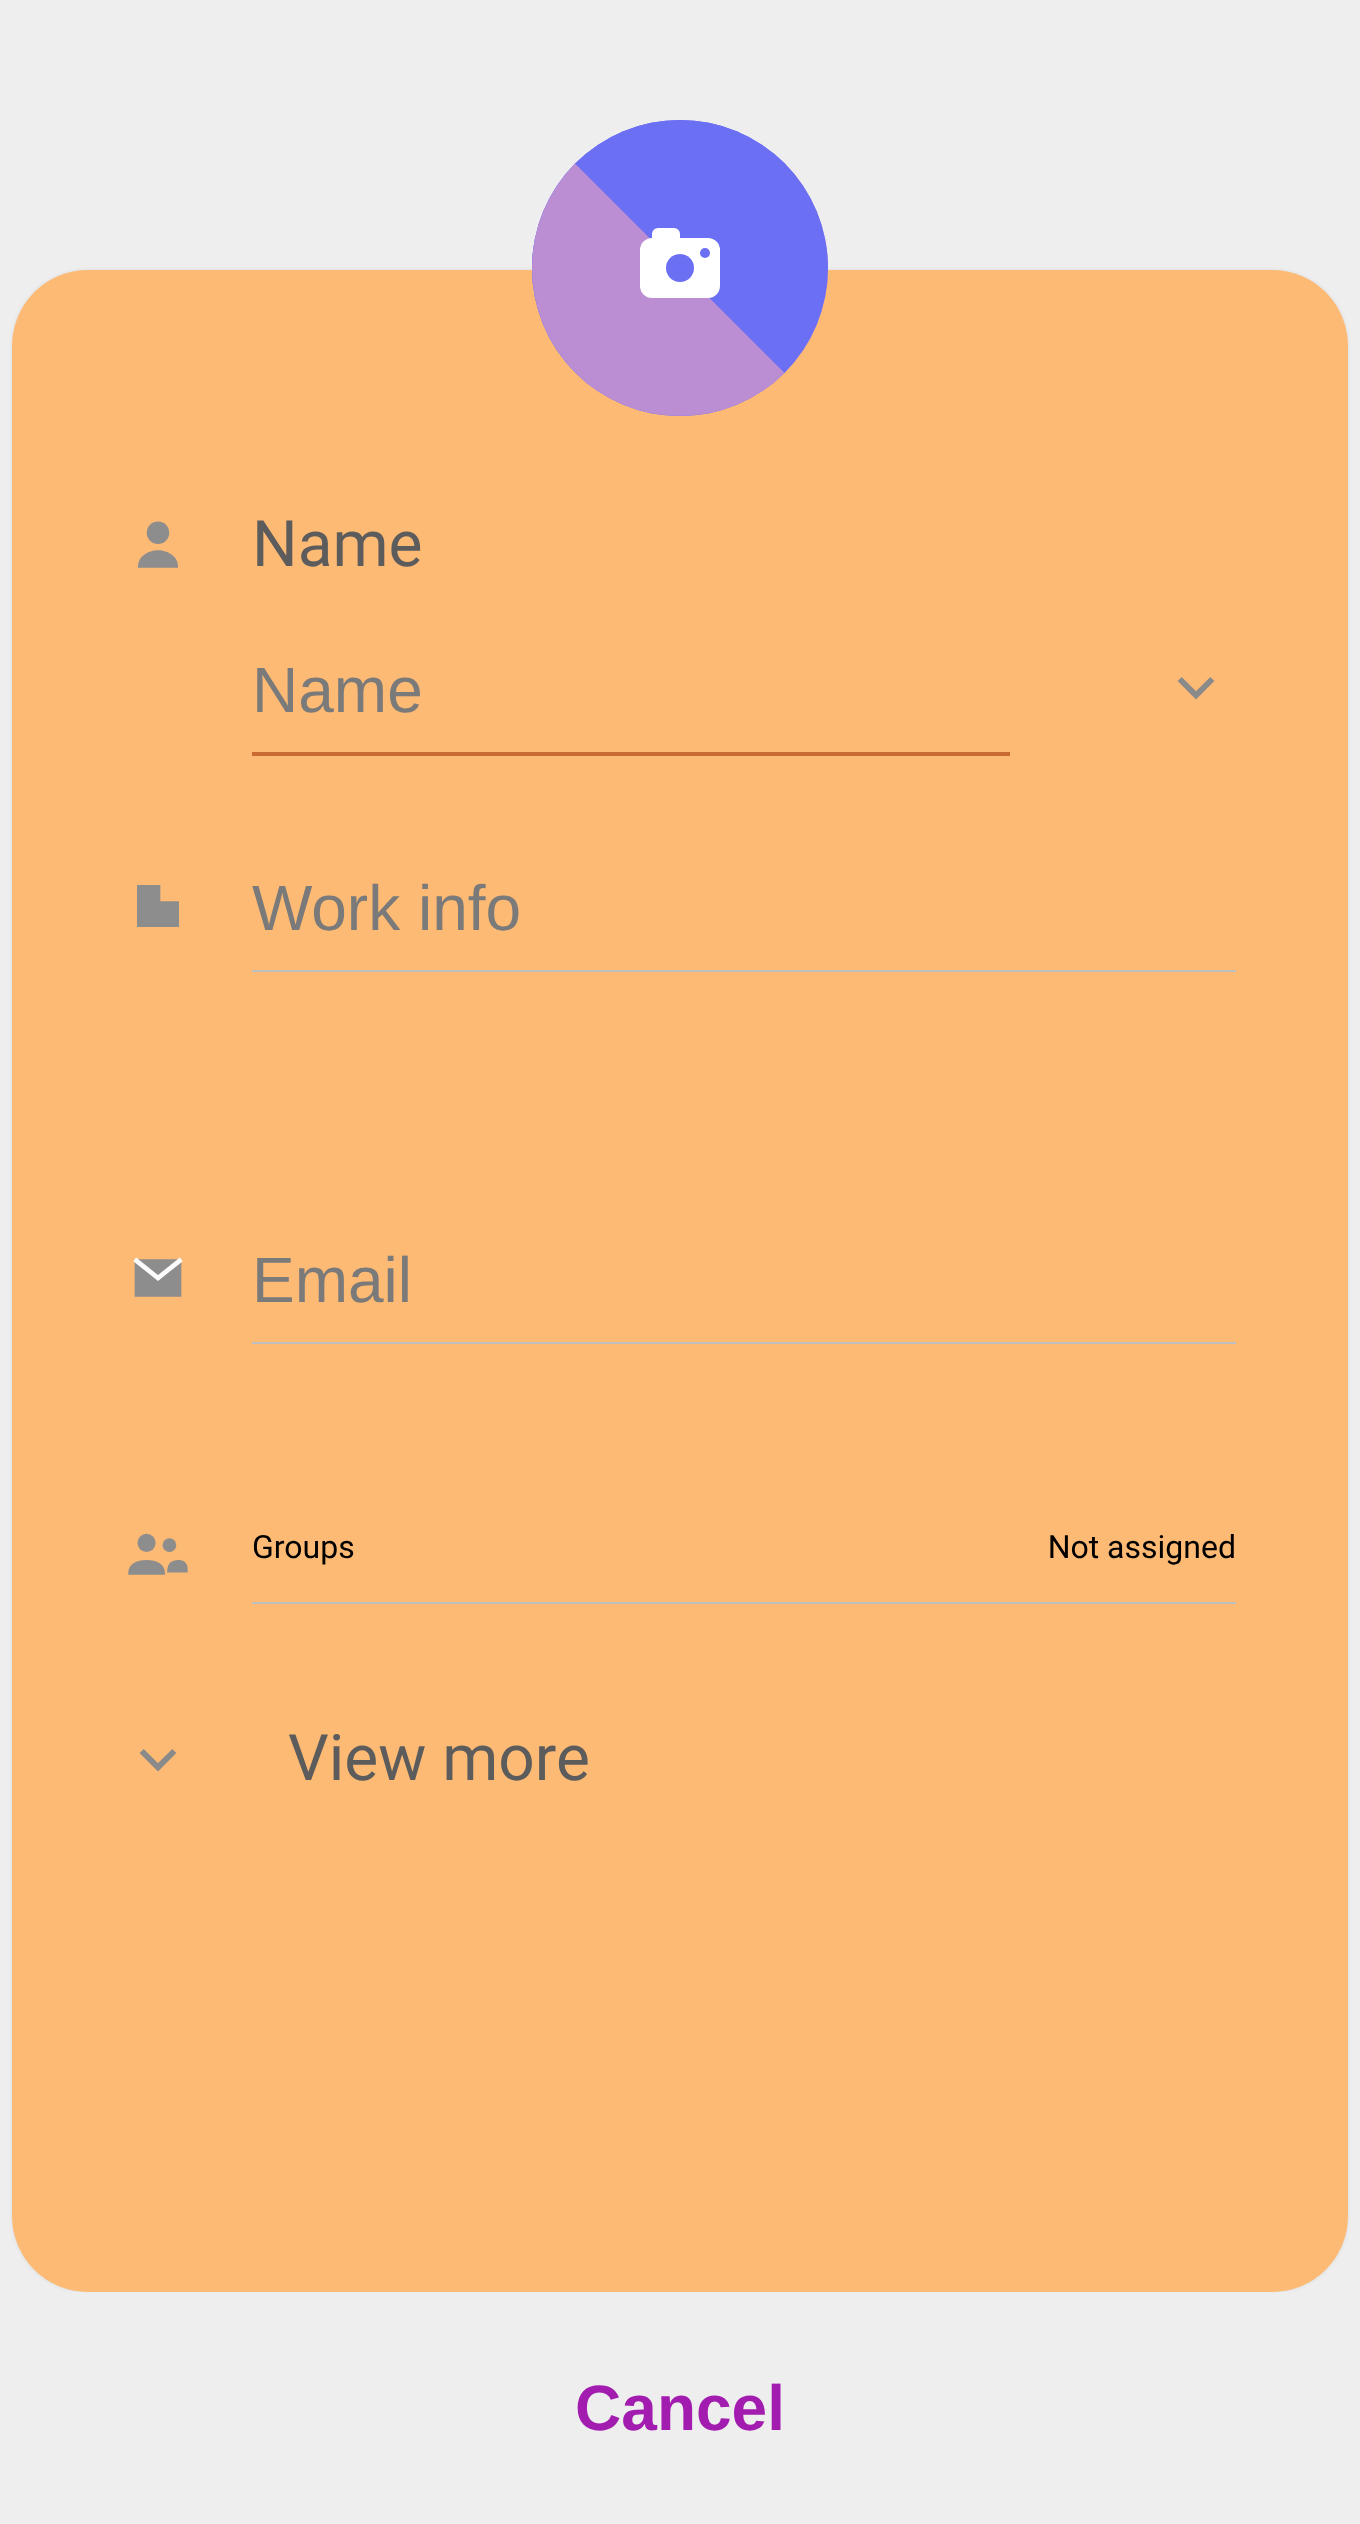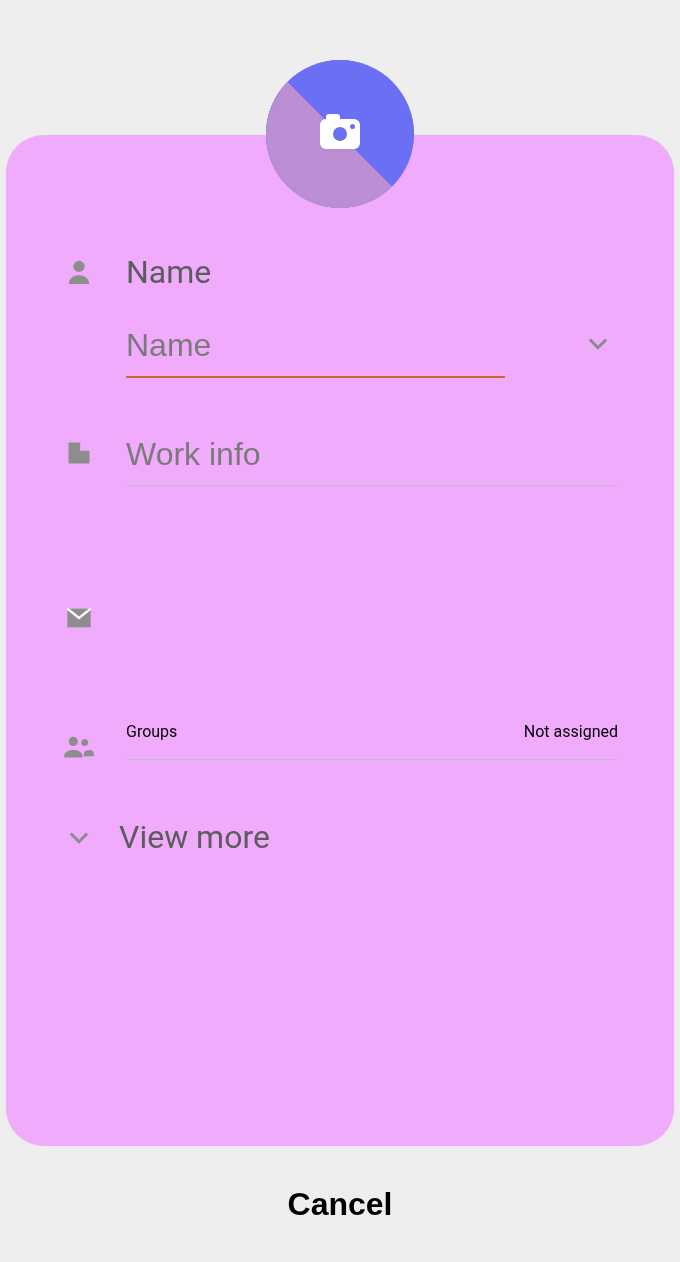--- a/index.html
+++ b/index.html
@@ -9,21 +9,21 @@
     font-family: -apple-system, BlinkMacSystemFont, "Segoe UI", Roboto, sans-serif;
     position: relative;
     overflow: hidden;
   }
   .card {
     position: absolute;
     top: 135px;
     left: 6px;
     right: 6px;
     bottom: 116px;
-    background: #f0abfc;
+    background: #fdba74;
     border-radius: 38px;
     box-shadow: 0 0 2px rgba(0,0,0,0.08);
     padding: 100px 56px 40px 56px;
   }
   .avatar {
     position: absolute;
     top: 60px;
     left: 50%;
     transform: translateX(-50%);
     width: 148px;
@@ -99,35 +99,35 @@
     position: absolute;
     right: 6px;
     top: 50%;
     transform: translateY(-50%);
     color: #8a8a8a;
   }
   .chev-svg { width:28px; height:28px; stroke:#8a8a8a; stroke-width:2.5; fill:none; }
 
   .section-gap { height: 78px; }
   .groups-inner { flex:1; display:flex; border-bottom:1.5px solid #bfbfbf; padding:14px 0 18px 0;}
-  .groups-outer { display:flex; align-items:flex-end; gap:30px; }
+  .groups-outer { display:flex; align-items:center; gap:30px; }
 
   .viewmore-row{
-    display:flex; align-items:center; gap:23px; margin-top:58px;
+    display:flex; align-items:center; gap:48px; margin-top:58px;
   }
   .viewmore-row .label{ color:#5c5c5c; }
 
   .footer {
     position:absolute; left:0; right:0; bottom:0; height:116px;
     display:flex; align-items:center; justify-content:space-around;
     background:#eeeeee;
   }
   .footer-btn {
     font-size: 32px;
-    color:#000000;
+    color:#a21caf;
     font-weight:600;
     background:none; border:none;
     padding: 20px 60px;
   }
 </style>
 </head>
 <body>
 
 <div class="avatar">
   <div class="avatar-diag"></div>
@@ -172,20 +172,21 @@
   <div class="section-gap"></div>
 
 
   <div class="row" style="margin-top:42px;">
     <span class="icon-col">
       <svg width="28" height="24" viewBox="0 0 24 20" fill="#8d8d8d">
           <path d="M2 2h20v16H2z"></path>
           <path d="M2 2l10 8L22 2" fill="none" stroke="#fcfcfc" stroke-width="2"></path>
         </svg>
     </span>
+    <input class="field" type="text" style="flex: 1 1 0%;" placeholder="Email">
   </div>
 
   <div class="section-gap"></div>
 
   <div class="groups-outer">
     <span class="icon-col">
       <svg width="32" height="28" viewBox="0 0 28 20" fill="#8d8d8d">
           <circle cx="9" cy="6" r="4"></circle>
           <circle cx="19" cy="7" r="3"></circle>
           <path d="M1 19c0-3.5 3.5-5.5 8-5.5s8 2 8 5.5v1H1z"></path>

